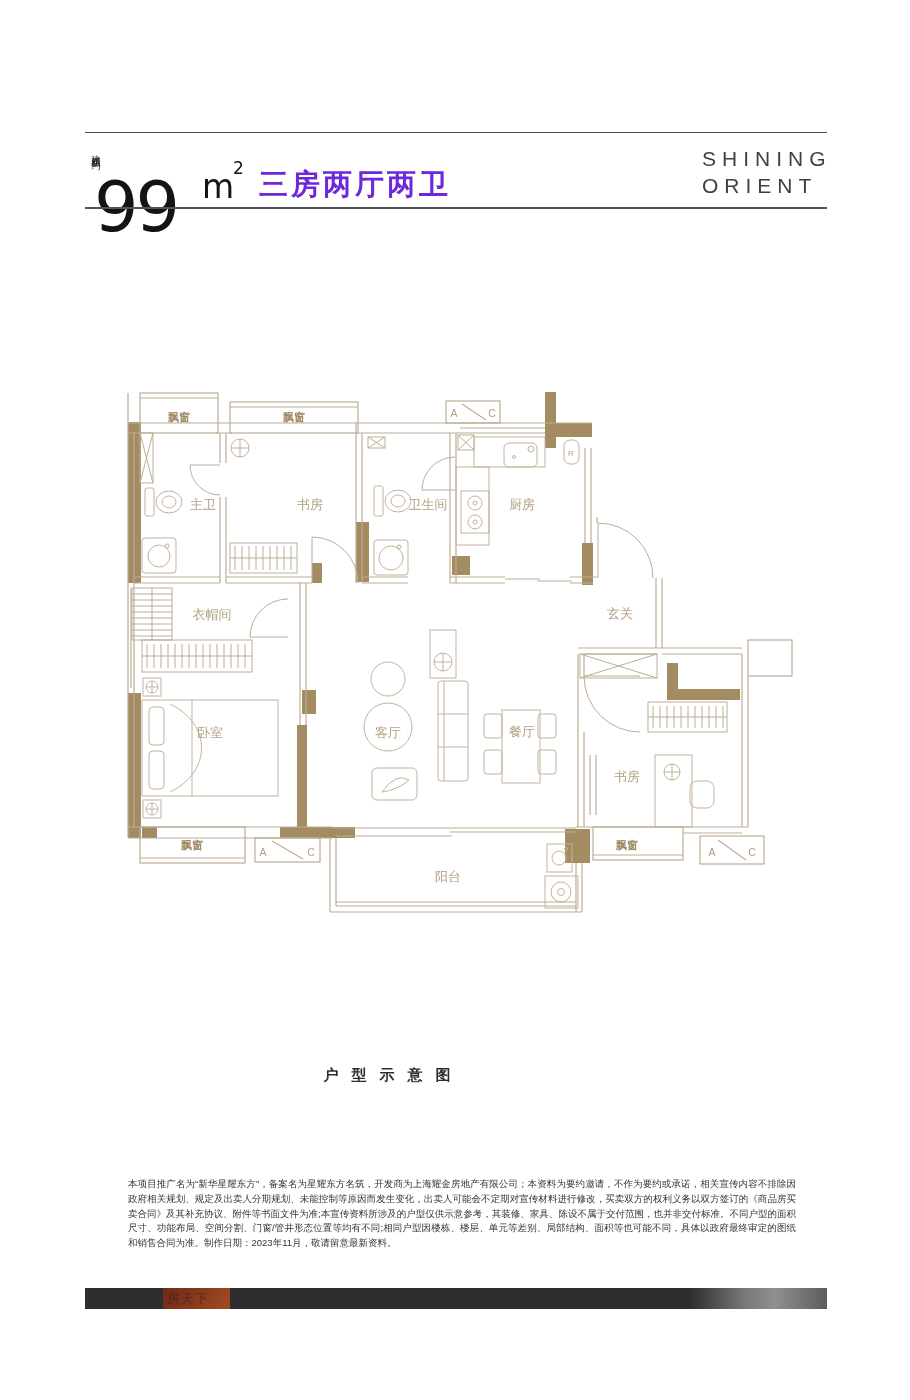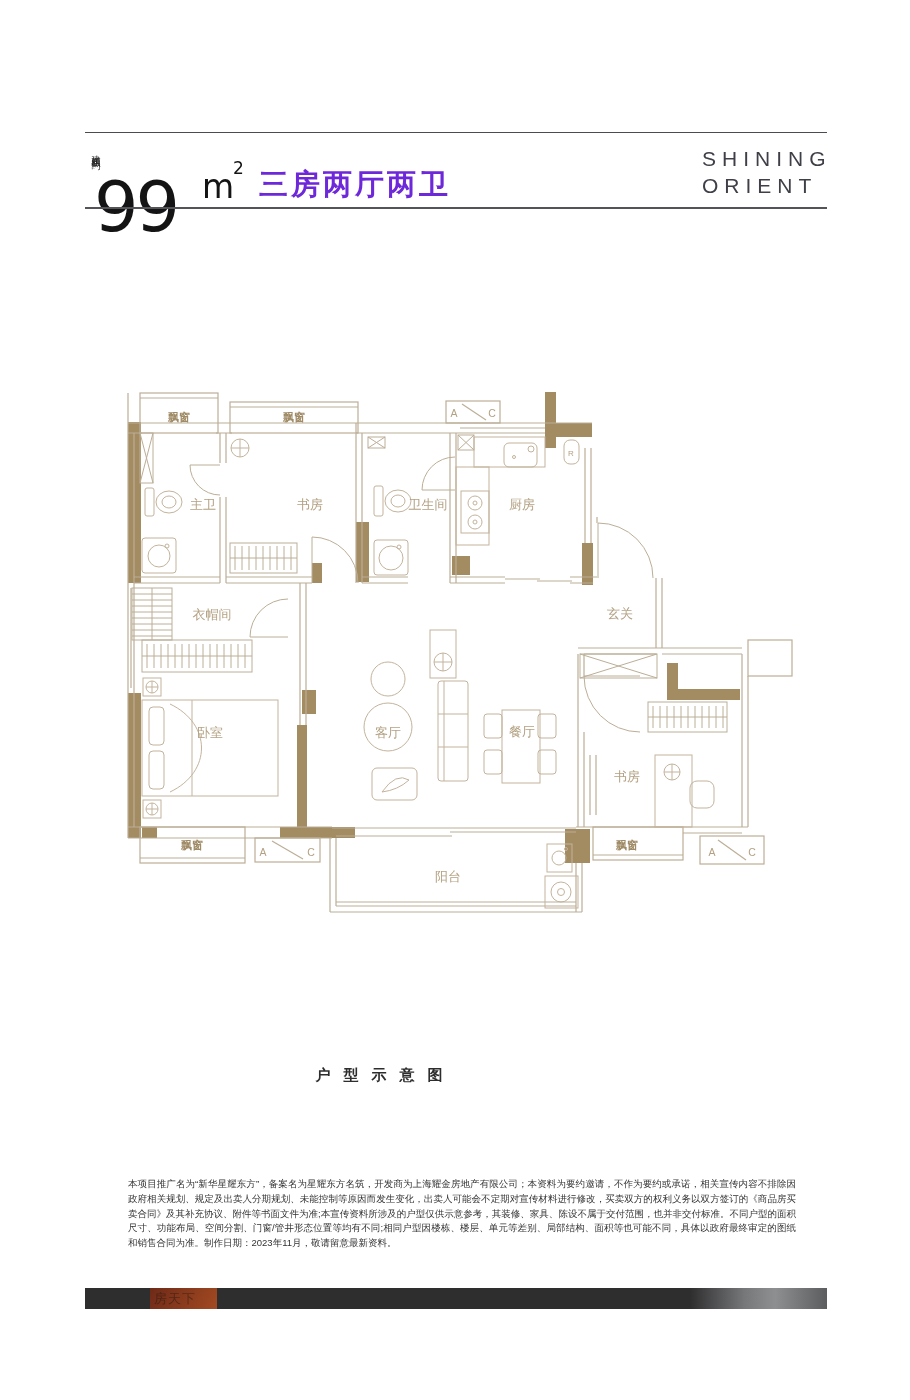--- a/index.html
+++ b/index.html
@@ -11,28 +11,28 @@
   #header-rule{left:85px;top:207px;width:742px;height:2px;background:#53545a;}
   #area-prefix{left:91px;top:148px;writing-mode:vertical-rl;font-size:9px;color:#222;
                letter-spacing:1.5px;line-height:10px;height:60px;}
   #area-value{left:94px;top:134px;font-size:70px;line-height:66px;color:#141414;
               letter-spacing:-3px;font-family:"DejaVu Sans",sans-serif;margin-top:40px;}
   #area-unit{left:202px;top:167px;font-size:33px;color:#141414;font-family:"DejaVu Sans",sans-serif;}
   #area-exp{left:233px;top:158px;font-size:17px;color:#141414;font-family:"DejaVu Sans",sans-serif;}
   #layout-title{left:259px;top:165px;font-size:29px;font-weight:bold;color:#6d28d9;letter-spacing:3px;}
   #brand{left:702px;top:145px;font-size:21px;line-height:27px;letter-spacing:6px;color:#3f3f48;}
   
-  #caption{left:8px;top:1066px;width:742px;text-align:center;font-size:15px;font-weight:bold;
+  #caption{left:16px;top:1066px;width:742px;text-align:center;font-size:15px;font-weight:bold;
            color:#2d2d2d;letter-spacing:13px;text-indent:13px;}
   
   #disclaimer{left:128px;top:1177px;width:668px;font-size:9.5px;line-height:14.8px;color:#333;
               text-align:justify;}
   
   #footer-bar{left:85px;top:1288px;width:742px;height:21px;background:#2e2e2f;overflow:hidden;}
-  #footer-red{position:absolute;left:65px;top:0;width:67px;height:21px;
+  #footer-red{position:absolute;left:78px;top:0;width:67px;height:21px;
               background:linear-gradient(120deg,#6e2a18,#a34a22);}
   #footer-red span{position:absolute;left:4px;top:2px;font-size:13px;color:#1f130d;opacity:.45;
                    letter-spacing:1px;}
   #footer-grad{position:absolute;left:605px;top:0;width:137px;height:21px;
                background:linear-gradient(90deg,#2e2e2f 0%,#77787a 40%,#8e8f91 62%,#5c5d5f 100%);}
   svg text{font-family:"Liberation Sans","DejaVu Sans",sans-serif;}
 </style>
 </head>
 <body>
 

